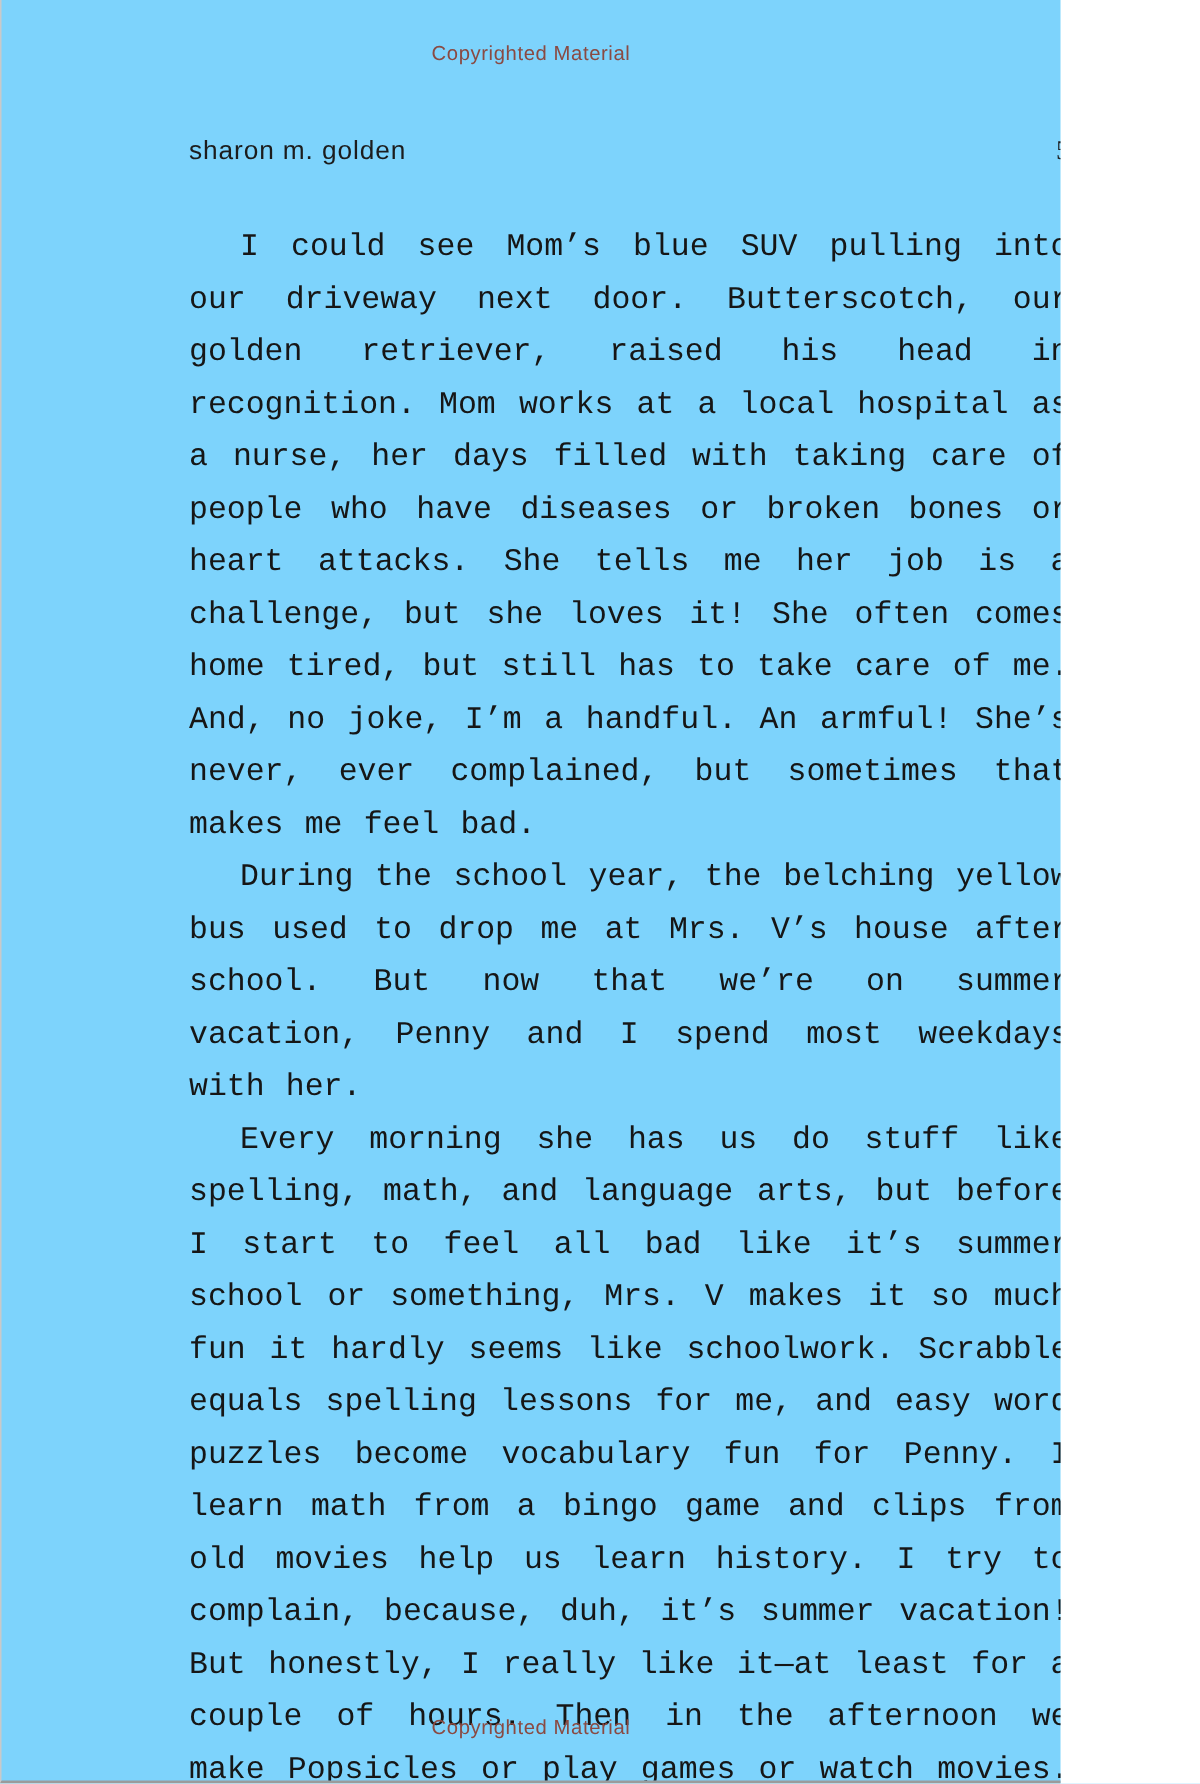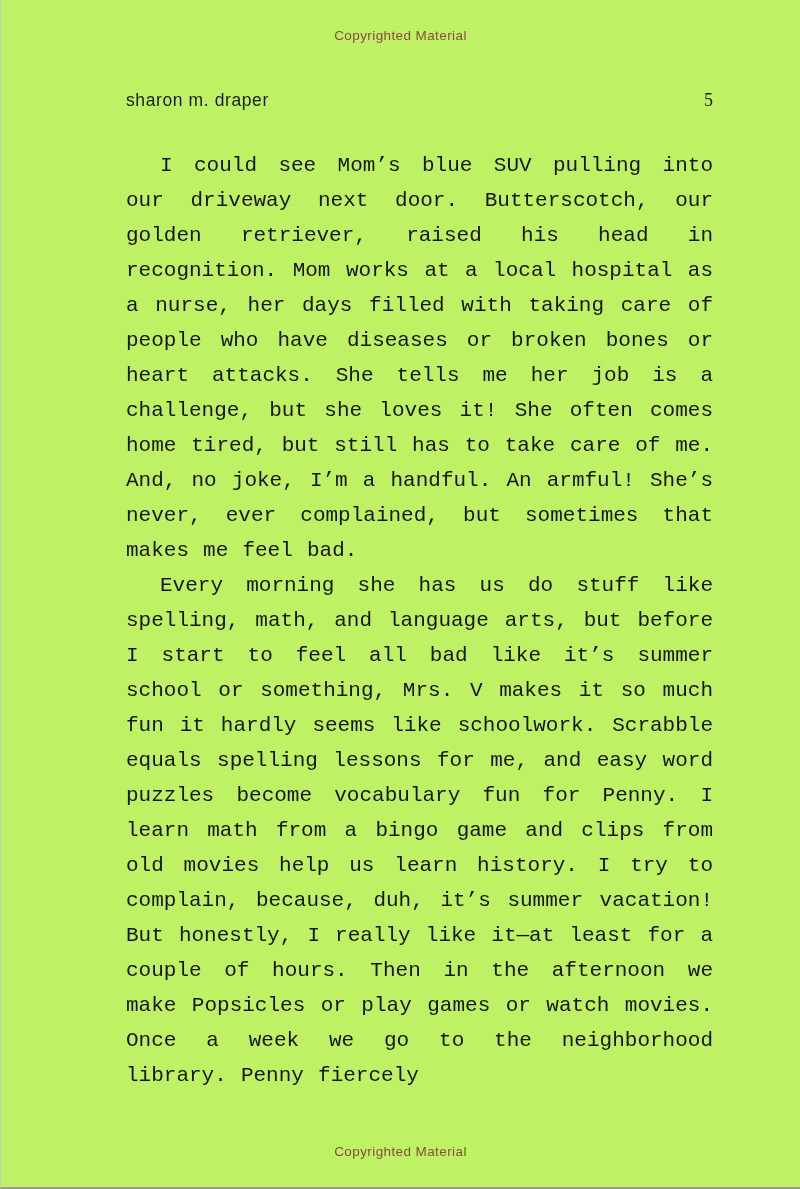--- a/index.html
+++ b/index.html
@@ -3,23 +3,23 @@
 <meta charset="utf-8">
 <style>
   html, body {
     margin: 0;
     padding: 0;
     background: #ffffff;
     font-family: "Liberation Serif", serif;
   }
   .page {
     position: relative;
-    width: 800px;
+    width: 707px;
     height: 1189px;
-    background: #bef264;
+    background: #7dd3fc;
     box-sizing: border-box;
     border-left: 1px solid #c9c9c9;
     border-bottom: 2px solid #9b9b9b;
     overflow: hidden;
   }
   .copyright {
     position: absolute;
     left: 0;
     width: 100%;
     text-align: center;
@@ -70,24 +70,25 @@
   }
 </style>
 </head>
 <body>
 
 <div class="page">
 
   <div class="copyright top">Copyrighted Material</div>
 
   <div class="header">
-    <span class="author">sharon m. draper</span>
+    <span class="author">sharon m. golden</span>
     <span class="pagenum">5</span>
   </div>
 
   <div class="body-text">
     <p>I could see Mom’s blue SUV pulling into our driveway next door. Butterscotch, our golden retriever, raised his head in recognition. Mom works at a local hospital as a nurse, her days filled with taking care of people who have diseases or broken bones or heart attacks. She tells me her job is a challenge, but she loves it! She often comes home tired, but still has to take care of me. And, no joke, I’m a handful. An armful! She’s never, ever complained, but sometimes that makes me feel bad.</p>
+    <p>During the school year, the belching yellow bus used to drop me at Mrs. V’s house after school. But now that we’re on summer vacation, Penny and I spend most weekdays with her.</p>
     <p>Every morning she has us do stuff like spelling, math, and language arts, but before I start to feel all bad like it’s summer school or something, Mrs. V makes it so much fun it hardly seems like schoolwork. Scrabble equals spelling lessons for me, and easy word puzzles become vocabulary fun for Penny. I learn math from a bingo game and clips from old movies help us learn history. I try to complain, because, duh, it’s summer vacation! But honestly, I really like it—at least for a couple of hours. Then in the afternoon we make Popsicles or play games or watch movies. Once a week we go to the neighborhood library. Penny fiercely</p>
   </div>
 
   <div class="copyright bottom">Copyrighted Material</div>
 
 </div>
 
 </body></html>

